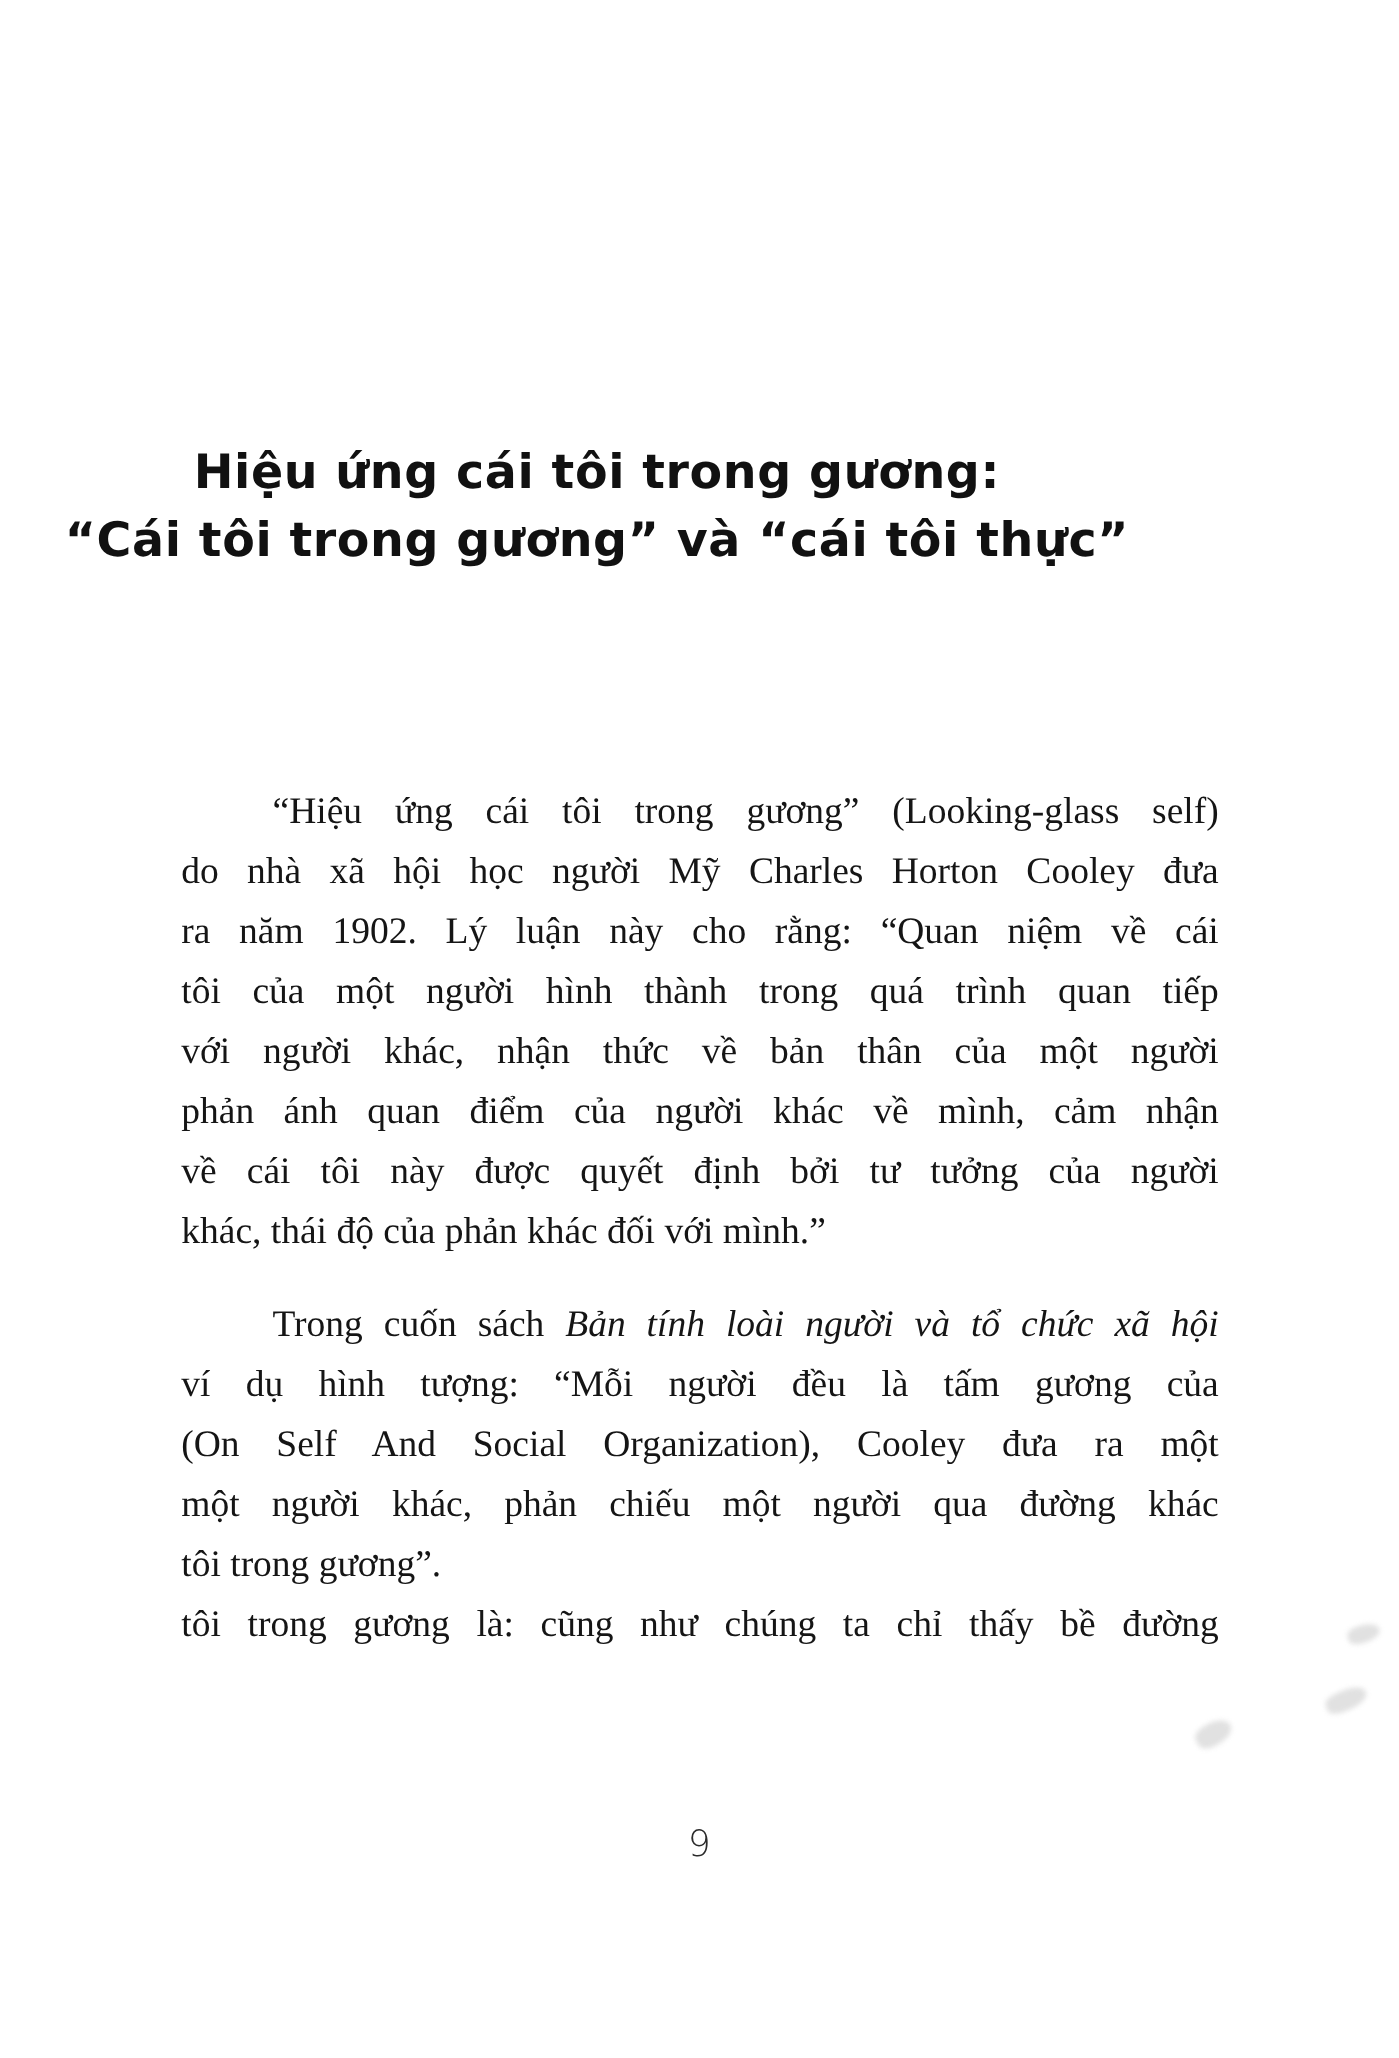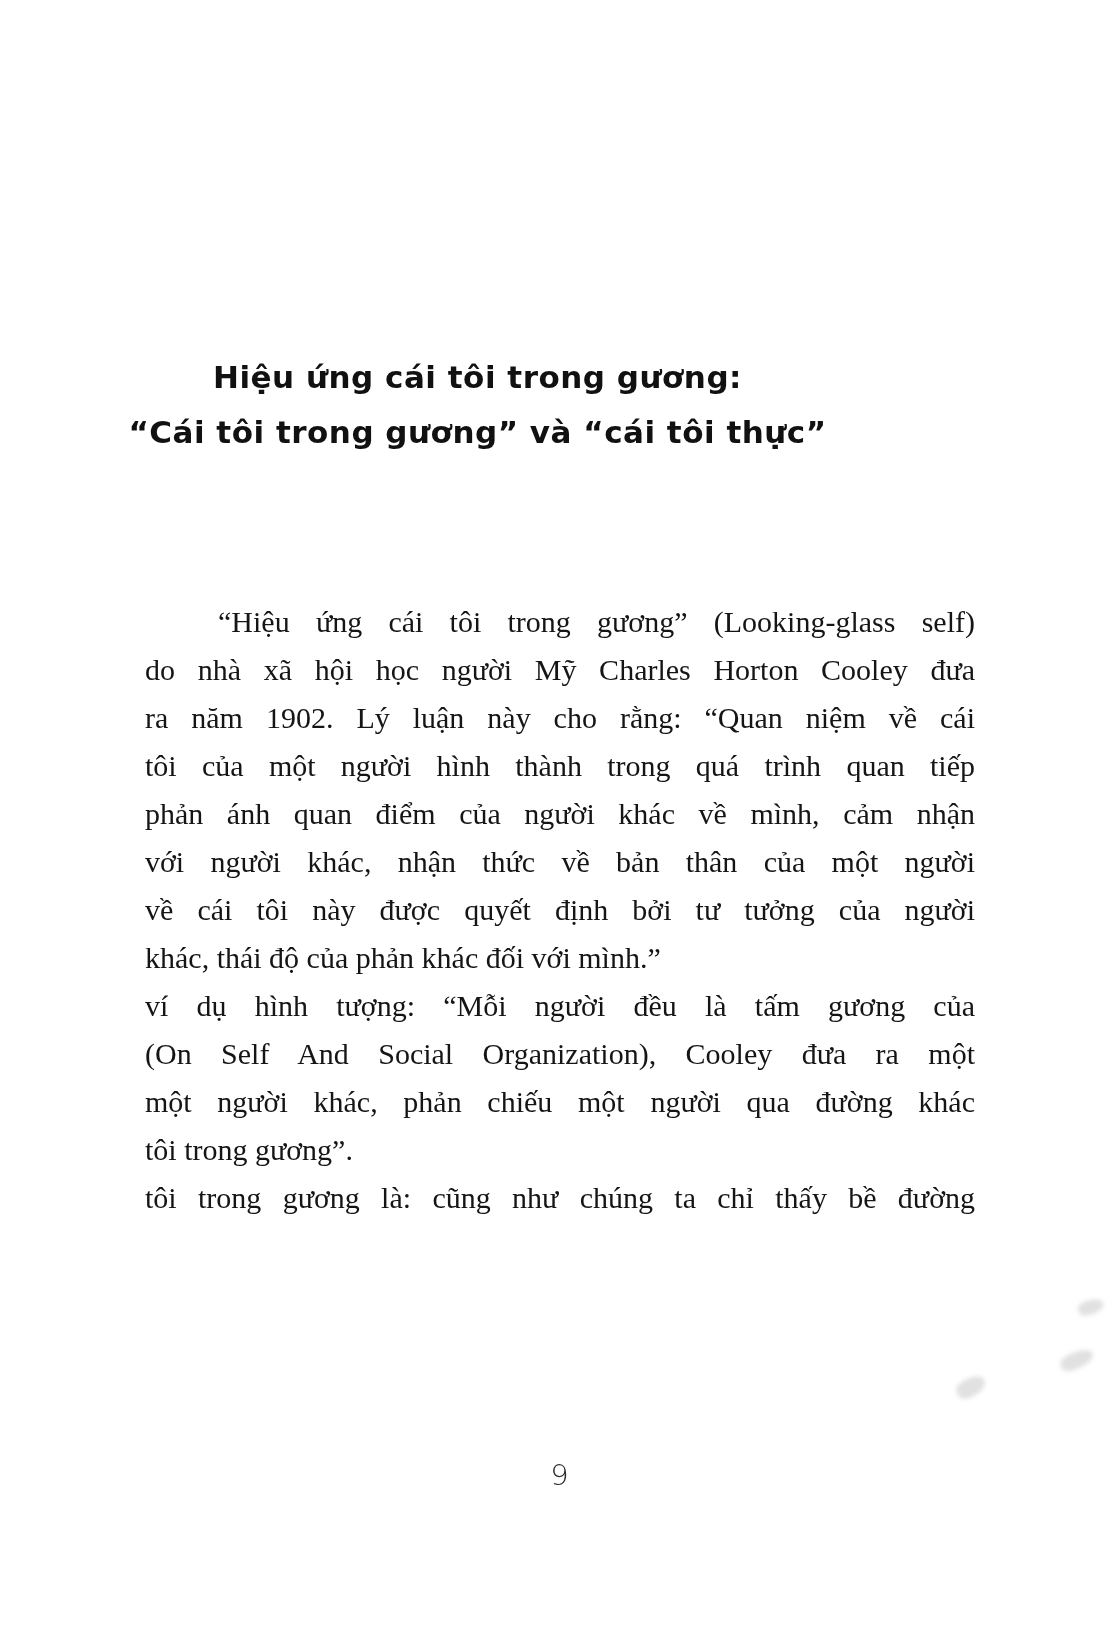--- a/index.html
+++ b/index.html
@@ -14,42 +14,42 @@
     position: relative;
     width: 1119px; height: 1646px;
     background: #ffffff;
   }
   .chapter-title {
     position: absolute;
     top: 350px; left: 0; width: 955px;
     text-align: center;
     font-family: "DejaVu Sans", "Liberation Sans", sans-serif;
     font-weight: bold;
-    font-size: 31px;
+    font-size: 38px;
     line-height: 55px;
     color: #111111;
     letter-spacing: 0.5px;
   }
   .body-text {
     position: absolute;
     top: 598px; left: 145px;
     width: 830px;
     font-size: 30px;
     color: #151515;
   }
   .paragraph { margin: 0; padding: 0; }
   .line {
     height: 48px;
     line-height: 48px;
     text-align: justify;
     text-align-last: justify;
     white-space: normal;
   }
   .line.end { text-align-last: left; }
-  .line.indent { text-indent: 73px; }
+  .line.indent { text-indent: 73px; margin-top: 27px; }
   .italic { font-style: italic; }
   .page-number {
     position: absolute;
     top: 1458px; left: 0; width: 1119px;
     text-align: center;
     font-family: "DejaVu Sans", "Liberation Sans", sans-serif;
     font-weight: 300;
     font-size: 29px;
     color: #2b2b2b;
   }
@@ -72,26 +72,27 @@
     <div>Hiệu ứng cái tôi trong gương:</div>
     <div>“Cái tôi trong gương” và “cái tôi thực”</div>
   </div>
 
   <div class="body-text">
       <div class="paragraph">
         <div class="line indent">“Hiệu ứng cái tôi trong gương” (Looking-glass self)</div>
         <div class="line">do nhà xã hội học người Mỹ Charles Horton Cooley đưa</div>
         <div class="line">ra năm 1902. Lý luận này cho rằng: “Quan niệm về cái</div>
         <div class="line">tôi của một người hình thành trong quá trình quan tiếp</div>
+        <div class="line">với người khác, nhận thức về bản thân của một người</div>
         <div class="line">phản ánh quan điểm của người khác về mình, cảm nhận</div>
-        <div class="line">với người khác, nhận thức về bản thân của một người</div>
         <div class="line">về cái tôi này được quyết định bởi tư tưởng của người</div>
         <div class="line end">khác, thái độ của phản khác đối với mình.”</div>
       </div>
       <div class="paragraph">
+        <div class="line indent"><span>Trong cuốn sách </span><span class="italic">Bản tính loài người và tổ chức xã hội</span></div>
         <div class="line">ví dụ hình tượng: “Mỗi người đều là tấm gương của</div>
         <div class="line">(On Self And Social Organization), Cooley đưa ra một</div>
         <div class="line">một người khác, phản chiếu một người qua đường khác</div>
         <div class="line end">tôi trong gương”.</div>
       </div>
       <div class="paragraph">
         <div class="line">tôi trong gương là: cũng như chúng ta chỉ thấy bề đường</div>
       </div>
     </div>
 

